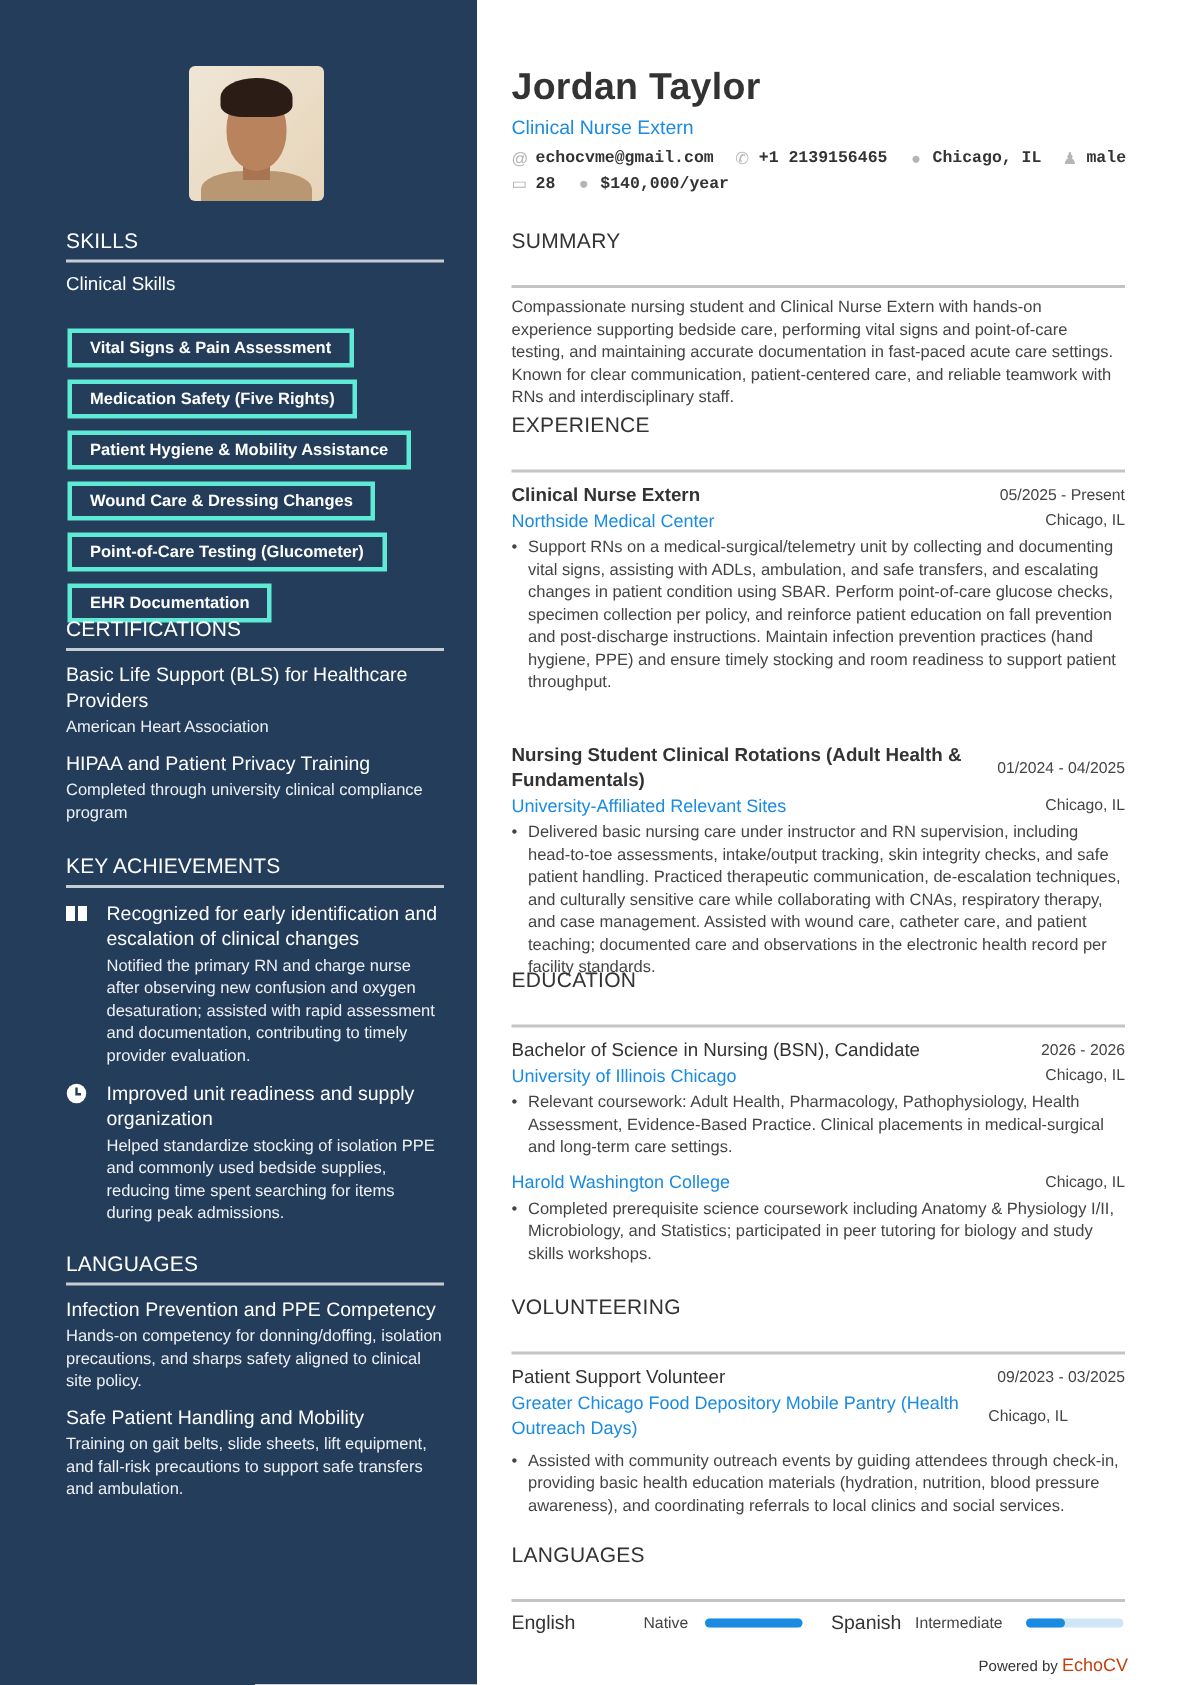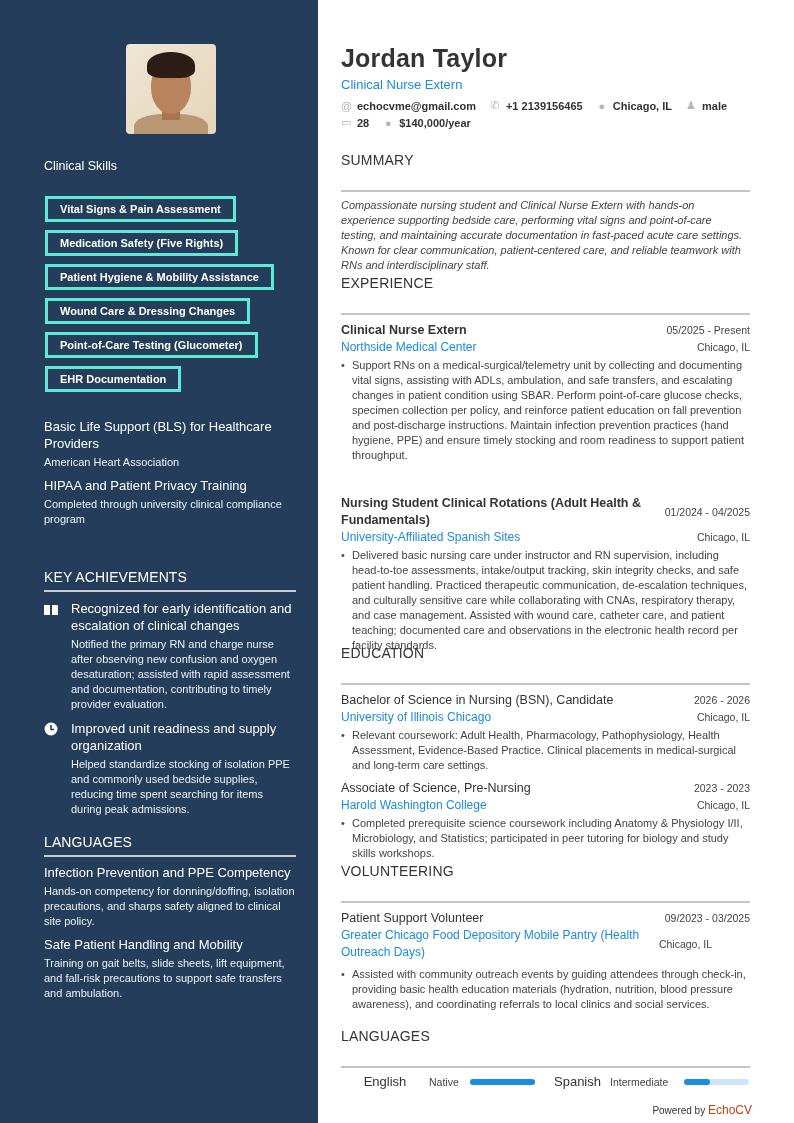--- a/index.html
+++ b/index.html
@@ -23,25 +23,25 @@
   .item-sub { font-size: 11px; line-height: 15px; margin-top: 3px; color: #eef1f5; }
   .ach { display: flex; margin-top: 8px; }
   .ach-icon { width: 27px; flex: 0 0 27px; padding-top: 2px; }
   .ach-body { flex: 1; }
 
   .main { position: absolute; left: 341px; top: 0; width: 409px; }
   .name { position: absolute; top: 44px; font-size: 25px; font-weight: 700; color: #333; letter-spacing: 0.2px; }
   .role { position: absolute; top: 77px; font-size: 13px; color: #1a8be0; }
   .contact { position: absolute; font-size: 11px; font-weight: 700; color: #333; display: flex; align-items: center; white-space: nowrap; }
   .contact .ci { color: #b5b5b5; margin-right: 6px; font-size: 11px; font-weight: 400; display: inline-block; width: 10px; text-align: center; }
-  .contact .cv { margin-right: 14px; }
+  .contact .cv { margin-right: 14px; font-family: Liberation Mono, monospace; }
 
   .m-section { position: absolute; left: 0; width: 409px; }
   .m-title { font-size: 14px; color: #333; letter-spacing: 0.2px; padding-bottom: 22px; border-bottom: 2px solid #c4c4c4; }
-  .para { font-size: 11px; line-height: 15px; color: #444; margin-top: 6px; font-style: italic; }
+  .para { font-size: 11px; line-height: 15px; color: #444; margin-top: 6px; }
   .row { display: flex; justify-content: space-between; align-items: flex-start; }
   .job-title { font-size: 12.5px; font-weight: 700; color: #333; line-height: 17px; }
   .job-title.light { font-weight: 400; }
   .date { font-size: 10.5px; color: #444; white-space: nowrap; line-height: 17px; }
   .org { font-size: 12px; color: #1a8be0; line-height: 17px; }
   .loc { font-size: 10.5px; color: #444; white-space: nowrap; line-height: 17px; }
   ul.bul { list-style: none; margin-top: 2px; }
   ul.bul li { position: relative; padding-left: 11px; font-size: 11px; line-height: 15px; color: #444; }
   ul.bul li::before { content: "•"; position: absolute; left: 0; top: 0; }
   .entry { margin-top: 7px; }
@@ -60,30 +60,32 @@
 
 <aside class="sidebar">
   <div class="photo">
     <div class="body"></div>
     <div class="neck"></div>
     <div class="face"></div>
     <div class="hair"></div>
   </div>
 
   <section class="side-section" style="top:152px;">
+    <div class="side-title">SKILLS</div>
     <div class="sub-title">Clinical Skills</div>
     <div class="tag-row"><span class="tag">Vital Signs &amp; Pain Assessment</span></div>
     <div class="tag-row"><span class="tag">Medication Safety (Five Rights)</span></div>
     <div class="tag-row"><span class="tag">Patient Hygiene &amp; Mobility Assistance</span></div>
     <div class="tag-row"><span class="tag">Wound Care &amp; Dressing Changes</span></div>
     <div class="tag-row"><span class="tag">Point-of-Care Testing (Glucometer)</span></div>
     <div class="tag-row"><span class="tag">EHR Documentation</span></div>
   </section>
 
   <section class="side-section" style="top:411px;">
+    <div class="side-title">CERTIFICATIONS</div>
     <div class="item-title">Basic Life Support (BLS) for Healthcare Providers</div>
     <div class="item-sub">American Heart Association</div>
     <div class="item-title">HIPAA and Patient Privacy Training</div>
     <div class="item-sub">Completed through university clinical compliance program</div>
   </section>
 
   <section class="side-section" style="top:569px;">
     <div class="side-title">KEY ACHIEVEMENTS</div>
     <div class="ach">
       <div class="ach-icon">
@@ -159,21 +161,21 @@
       <ul class="bul">
           <li>Support RNs on a medical-surgical/telemetry unit by collecting and documenting vital signs, assisting with ADLs, ambulation, and safe transfers, and escalating changes in patient condition using SBAR. Perform point-of-care glucose checks, specimen collection per policy, and reinforce patient education on fall prevention and post-discharge instructions. Maintain infection prevention practices (hand hygiene, PPE) and ensure timely stocking and room readiness to support patient throughput.</li>
         </ul>
     </div>
     <div class="entry">
       <div class="row" style="align-items:center;margin-top:32px;">
         <span class="job-title" style="width:300px;">Nursing Student Clinical Rotations (Adult Health &amp; Fundamentals)</span>
         <span class="date">01/2024 - 04/2025</span>
       </div>
       <div class="row">
-        <span class="org">University-Affiliated Spanish Sites</span>
+        <span class="org">University-Affiliated Relevant Sites</span>
         <span class="loc">Chicago, IL</span>
       </div>
       <ul class="bul">
           <li>Delivered basic nursing care under instructor and RN supervision, including head-to-toe assessments, intake/output tracking, skin integrity checks, and safe patient handling. Practiced therapeutic communication, de-escalation techniques, and culturally sensitive care while collaborating with CNAs, respiratory therapy, and case management. Assisted with wound care, catheter care, and patient teaching; documented care and observations in the electronic health record per facility standards.</li>
         </ul>
     </div>
   </section>
 
   <section class="m-section" style="top:645px;">
     <div class="m-title">EDUCATION</div>
@@ -184,24 +186,20 @@
       </div>
       <div class="row">
         <span class="org">University of Illinois Chicago</span>
         <span class="loc">Chicago, IL</span>
       </div>
       <ul class="bul">
           <li>Relevant coursework: Adult Health, Pharmacology, Pathophysiology, Health Assessment, Evidence-Based Practice. Clinical placements in medical-surgical and long-term care settings.</li>
         </ul>
     </div>
     <div class="entry">
-      <div class="row">
-        <span class="job-title light">Associate of Science, Pre-Nursing</span>
-        <span class="date">2023 - 2023</span>
-      </div>
       <div class="row">
         <span class="org">Harold Washington College</span>
         <span class="loc">Chicago, IL</span>
       </div>
       <ul class="bul">
           <li>Completed prerequisite science coursework including Anatomy &amp; Physiology I/II, Microbiology, and Statistics; participated in peer tutoring for biology and study skills workshops.</li>
         </ul>
     </div>
   </section>
 
@@ -218,21 +216,21 @@
       </div>
       <ul class="bul" style="margin-top:6px;">
           <li>Assisted with community outreach events by guiding attendees through check-in, providing basic health education materials (hydration, nutrition, blood pressure awareness), and coordinating referrals to local clinics and social services.</li>
         </ul>
     </div>
   </section>
 
   <section class="m-section" style="top:1028px;">
     <div class="m-title">LANGUAGES</div>
     <div class="lang-row">
-      <span class="lang-name" style="width:88px;text-align:center;">English</span>
+      <span class="lang-name" style="width:88px;">English</span>
       <span class="lang-level" style="width:41px;">Native</span>
       <span class="bar">
           <span class="fill" style="width:100%;"></span>
         </span>
       <span class="lang-name" style="margin-left:19px; width:56px;">Spanish</span>
       <span class="lang-level" style="width:74px;">Intermediate</span>
       <span class="bar">
           <span class="fill" style="width:40%;"></span>
         </span>
     </div>

